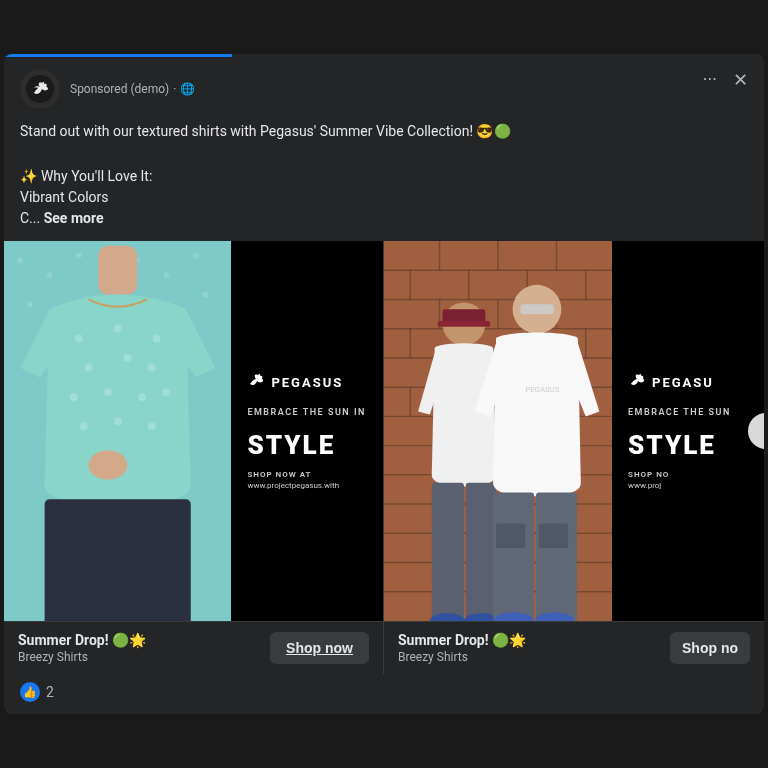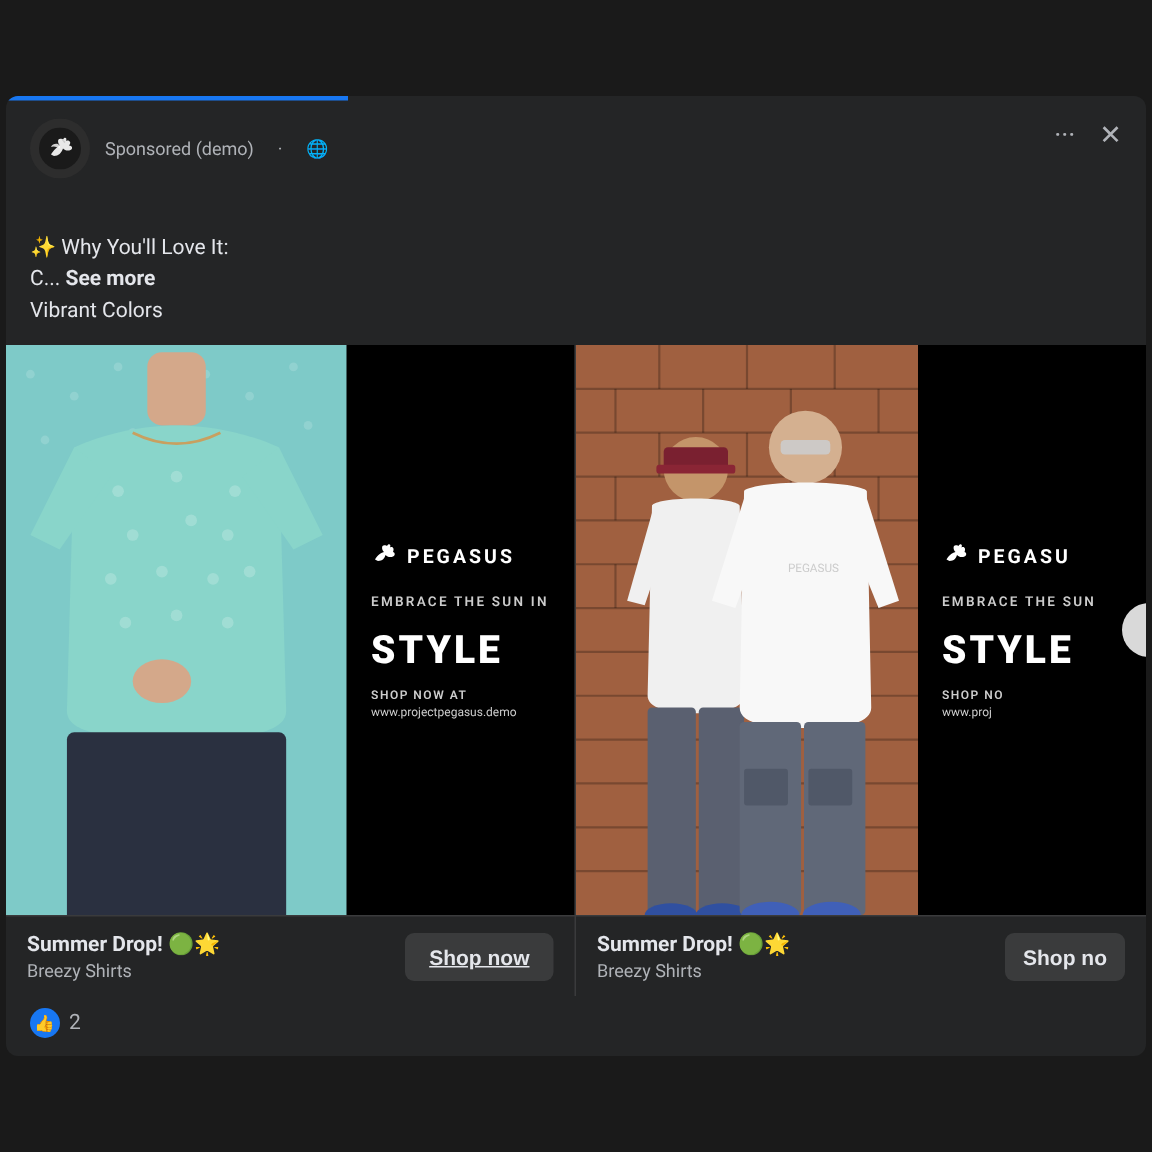--- a/index.html
+++ b/index.html
@@ -50,21 +50,21 @@
     .page-name {
       font-weight: 700;
       font-size: 15px;
       color: #e4e6eb;
     }
     .sponsored {
       font-size: 12px;
       color: #b0b3b8;
       display: flex;
       align-items: flex-end;
-      gap: 16px;
+      gap: 4px;
     }
     .globe-icon {
       font-size: 12px;
     }
     .header-actions {
       display: flex;
       align-items: center;
       gap: 16px;
       position: absolute;
       right: 16px;
@@ -353,26 +353,27 @@
         <span>🌐</span>
       </div>
     </div>
     <div class="header-actions">
       <span class="more-icon">···</span>
       <span class="close-icon">✕</span>
     </div>
   </div>
 
   <div class="post-text">
+    <div>Stand out with our textured shirts with Pegasus' Summer Vibe Collection! 😎🟢</div>
     <div class="why-section">✨ Why You'll Love It:</div>
+    <div>Vibrant Colors</div>
     <div>
       <span>C...</span>
       <span class="see-more">See more</span>
     </div>
-    <div>Vibrant Colors</div>
   </div>
 
   <div class="carousel-wrapper">
     <div class="carousel-track">
 
       <div class="carousel-item">
         <div class="product-image-container">
           <div class="img-shirt">
 
             <div class="img-shirt-left">
@@ -437,21 +438,21 @@
                 <span class="pegasus-icon">
                   <svg width="18" height="18" viewBox="0 0 18 18" fill="white">
                     <path d="M3 12 C3 12 5 8 9 7 C9 7 7 5 8 3 C9 2 11 3 11 3 C12 1 14 2 13 4 C15 3 16 5 15 7 C16 7 17 9 15 10 C13 11 11 10 10 9 C9.5 11 8 13 5 13 Z" fill="white"></path>
                   </svg>
                 </span>
                 <span class="brand-name">PEGASUS</span>
               </div>
               <div class="brand-tagline-top">EMBRACE THE SUN IN</div>
               <div class="brand-tagline-style">STYLE</div>
               <div class="shop-at-label">SHOP NOW AT</div>
-              <div class="shop-url">www.projectpegasus.demo</div>
+              <div class="shop-url">www.projectpegasus.with</div>
             </div>
           </div>
         </div>
       </div>
 
       <div class="carousel-item">
         <div class="product-image-container">
           <div class="img-couple">
 
             <div class="img-couple-left">

